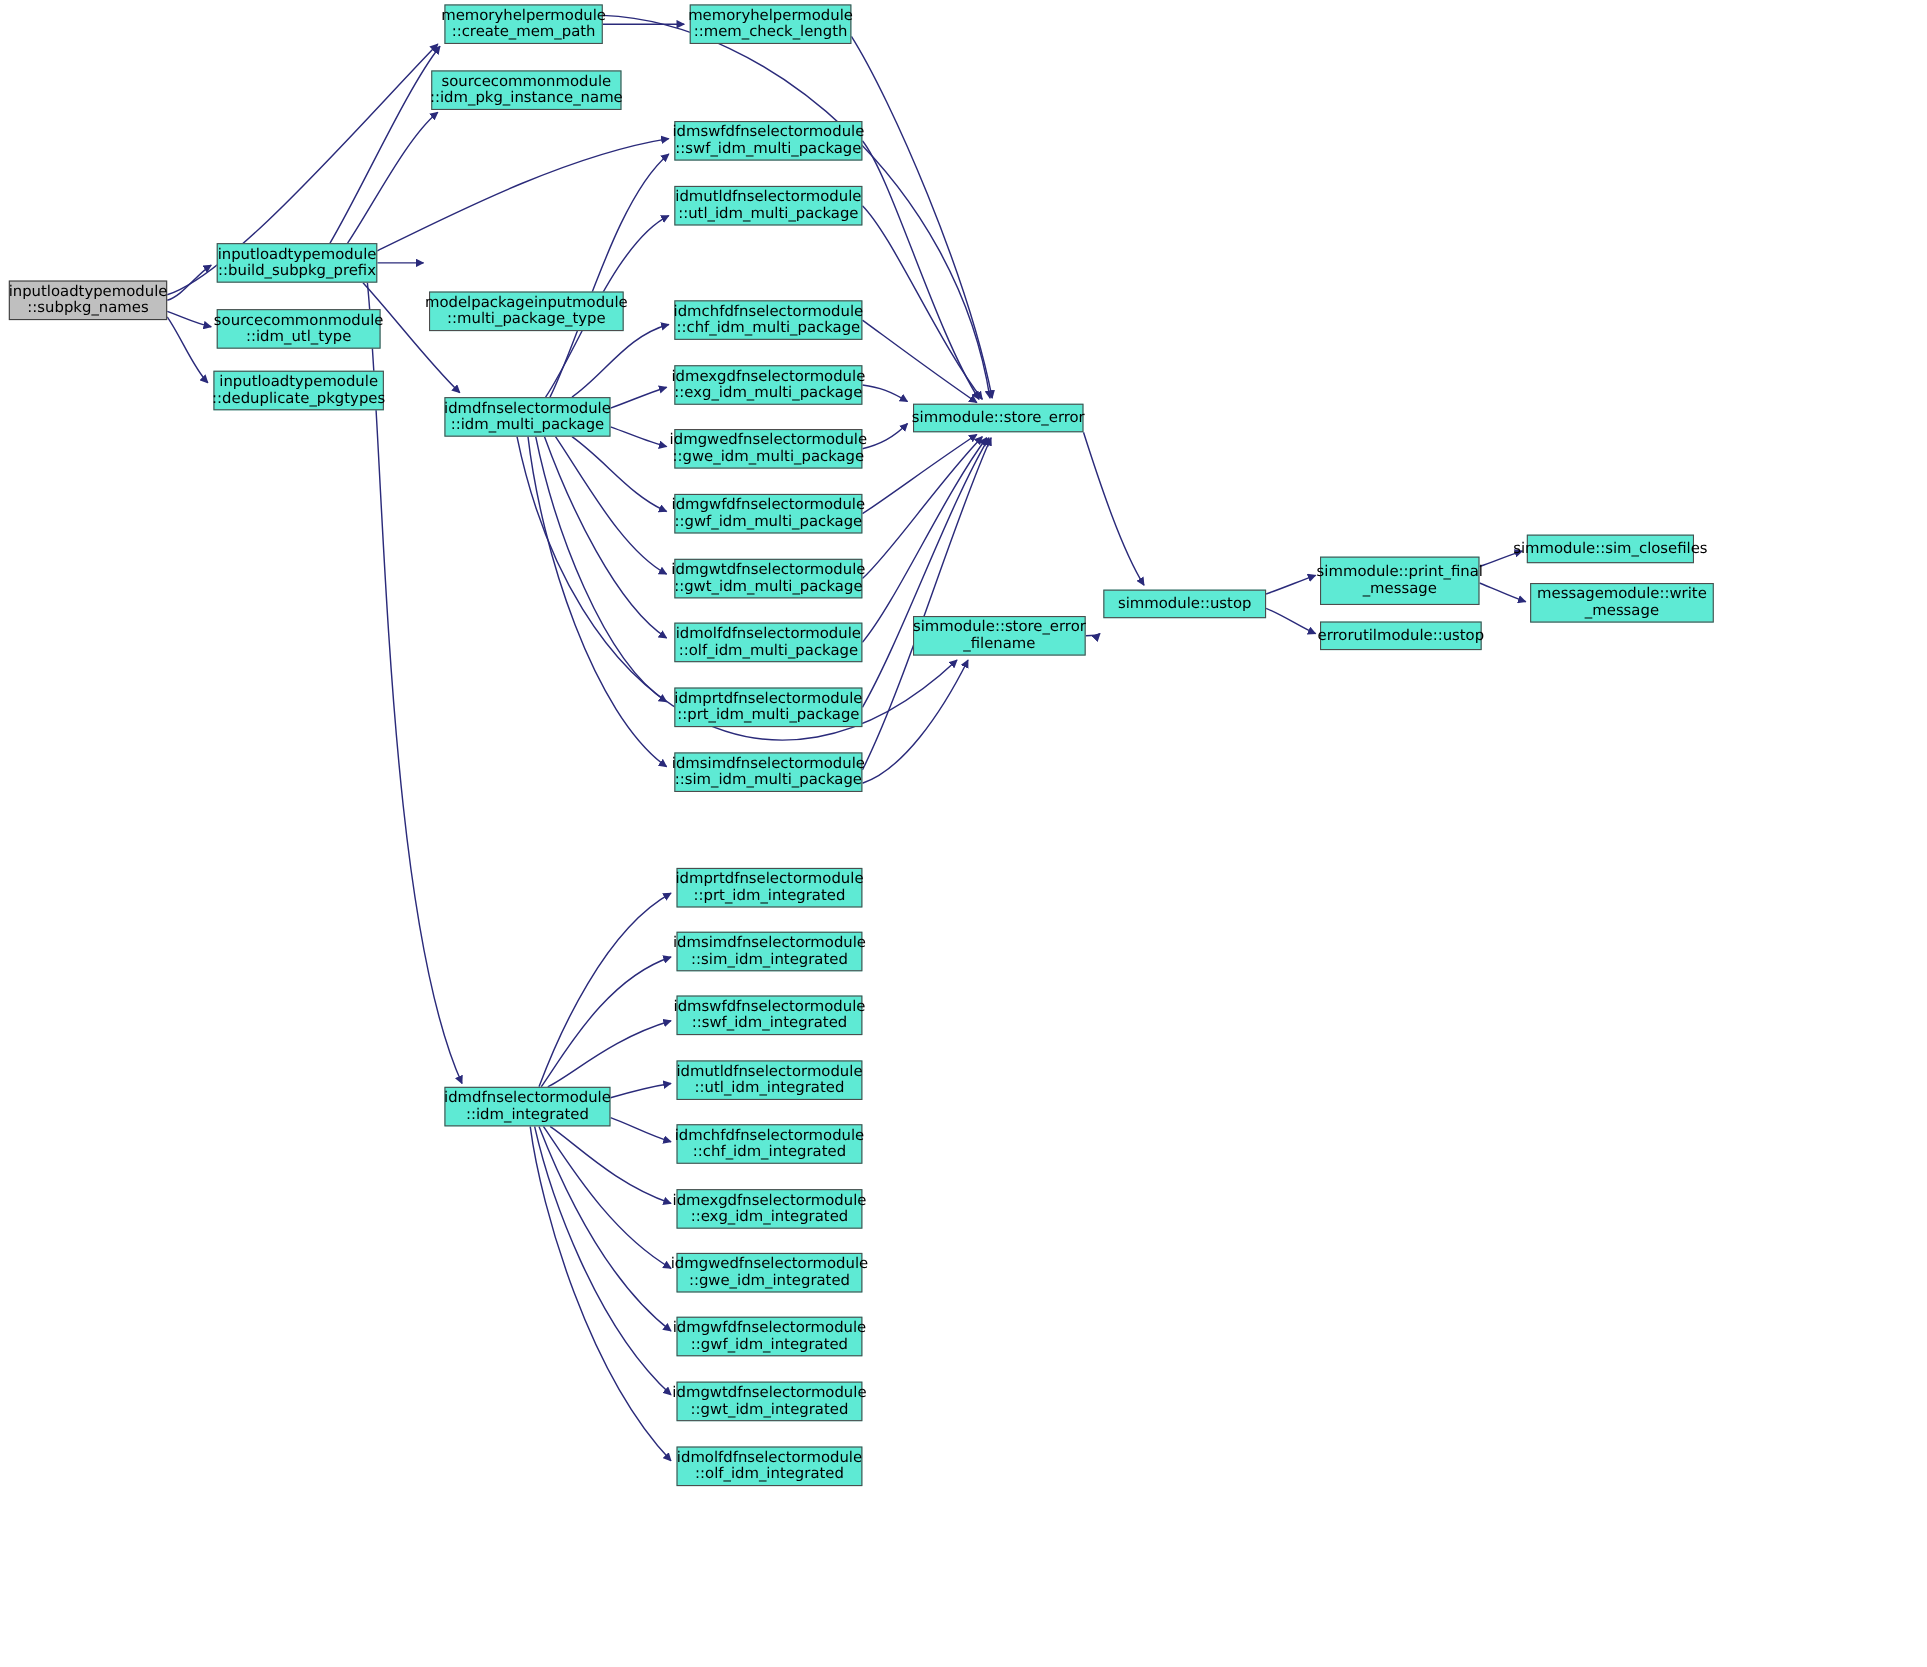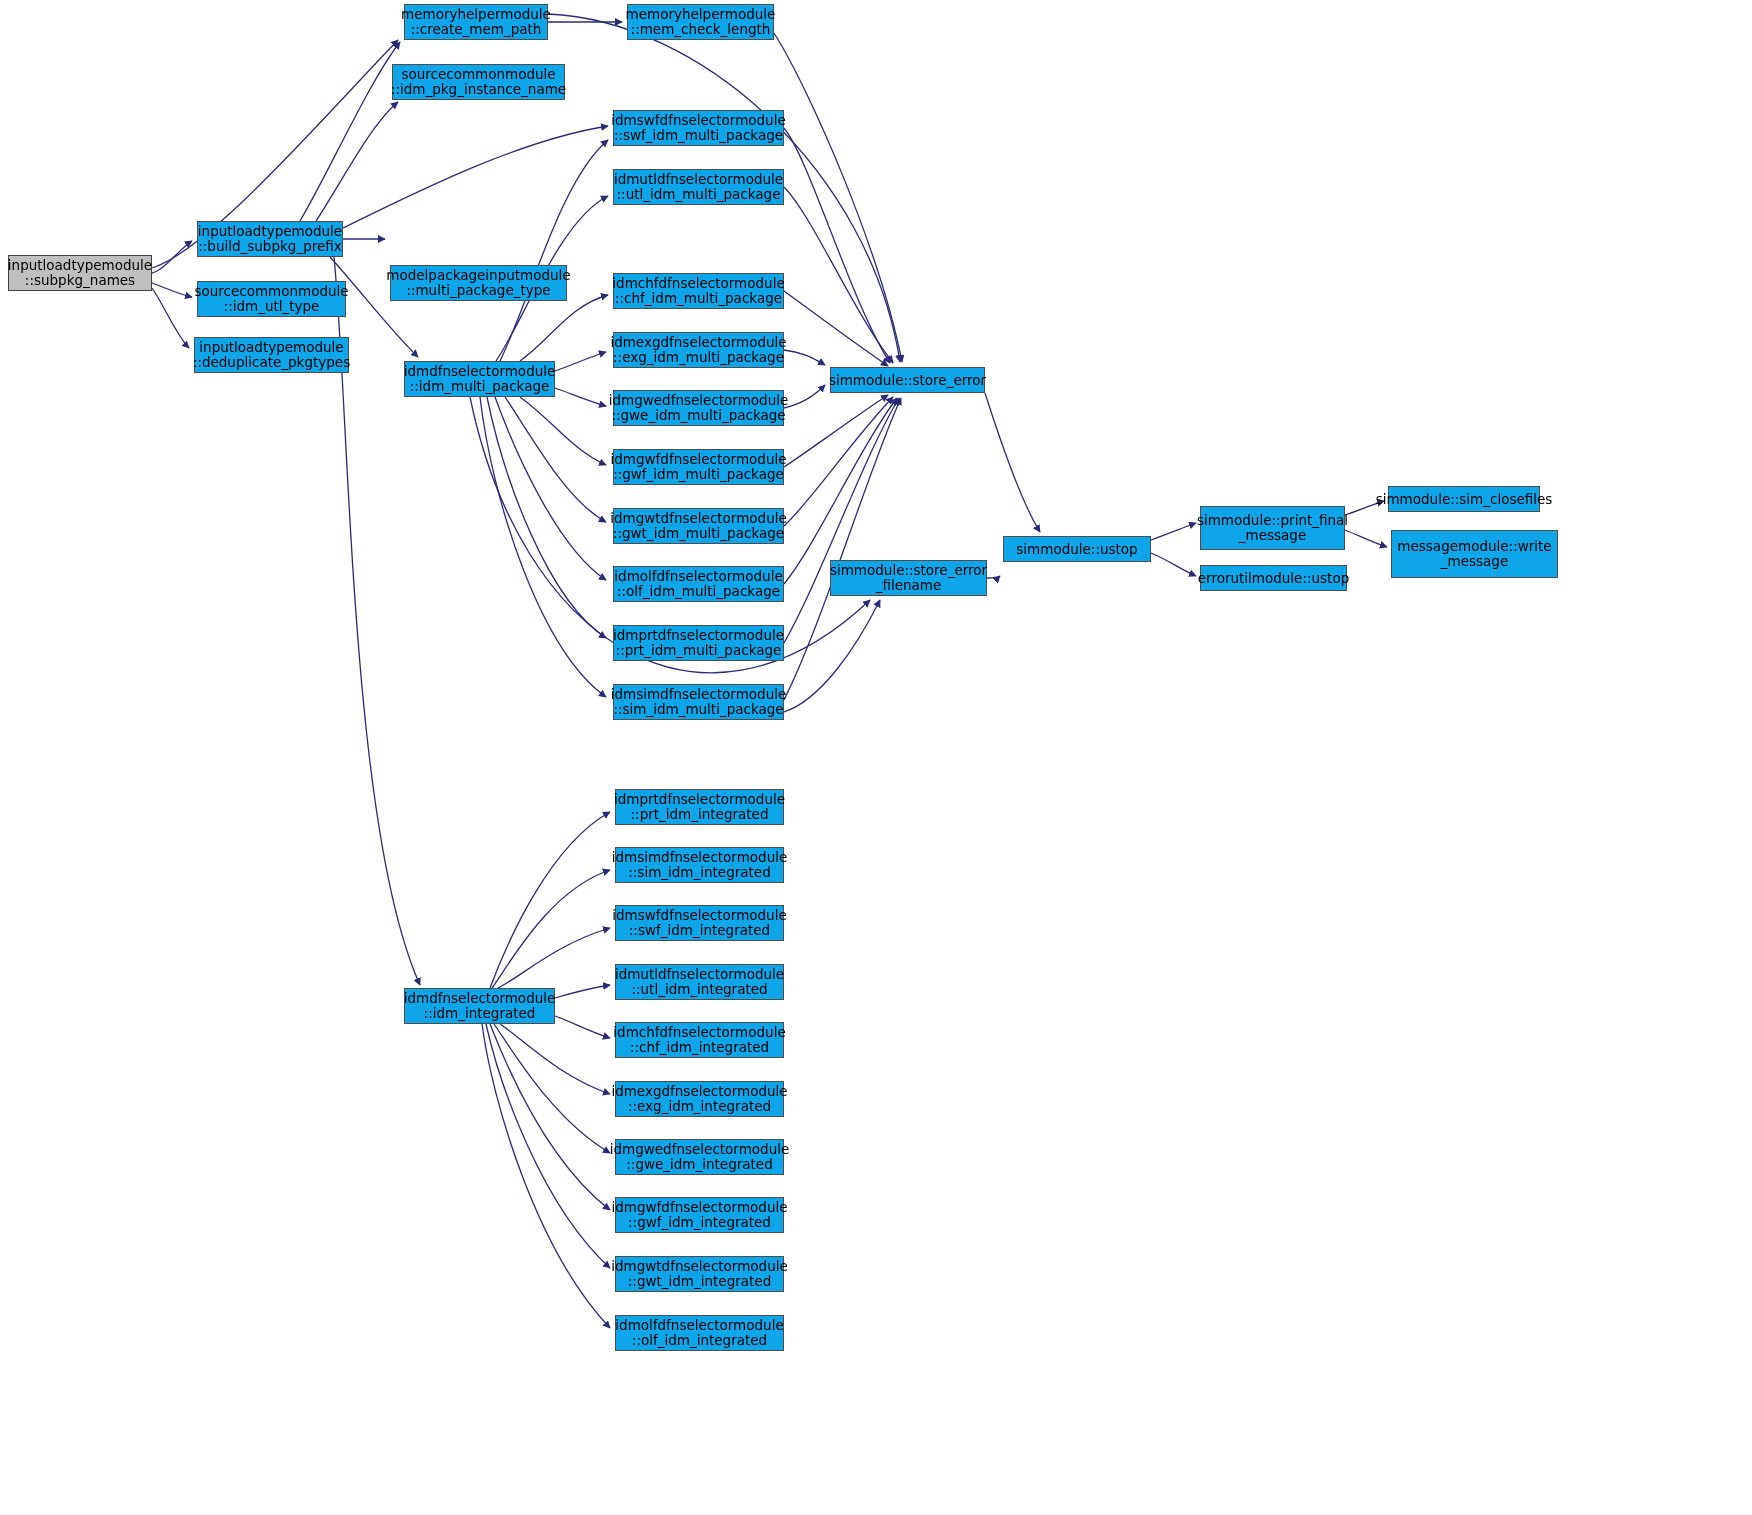--- a/index.html
+++ b/index.html
@@ -1,20 +1,20 @@
 <!DOCTYPE html>
 <html><head>
 <meta charset="utf-8">
 <title>Call Graph</title>
 <style>
   html,body{margin:0;padding:0;background:#ffffff;}
   body{font-family:"DejaVu Sans","Liberation Sans",sans-serif;}
   #canvas{position:relative;width:1752px;height:1515px;background:#ffffff;overflow:hidden;}
   svg.edges{position:absolute;left:0;top:0;width:1752px;height:1515px;pointer-events:none;}
-  .node{position:absolute;box-sizing:border-box;border:1px solid #4d4d4d;background:#0ea5e9;
+  .node{position:absolute;box-sizing:border-box;border:1px solid #4d4d4d;background:#5eead4;
         display:flex;align-items:center;justify-content:center;text-align:center;
         font-size:13.5px;line-height:15.5px;color:#000000;letter-spacing:0px;}
   .node .lbl{display:block;white-space:pre;padding:0 4px;}
   .node.root{background:#bfbfbf;border-color:#404040;}
   .node.one-line{line-height:16px;}
 </style>
 </head>
 <body>
 
 <div id="canvas">
@@ -146,21 +146,21 @@
         <span class="lbl">simmodule::sim_closefiles</span>
       </div>
       <div class="node" style="left: 613px; top: 508px; width: 171px; height: 36px;">
         <span class="lbl">idmgwtdfnselectormodule
 ::gwt_idm_multi_package</span>
       </div>
       <div class="node" style="left: 1200px; top: 506px; width: 145px; height: 44px;">
         <span class="lbl">simmodule::print_final
 _message</span>
       </div>
-      <div class="node" style="left: 1391px; top: 530px; width: 167px; height: 48px; align-items: center;">
+      <div class="node" style="left: 1391px; top: 530px; width: 167px; height: 36px; align-items: center;">
         <span class="lbl">messagemodule::write
 _message</span>
       </div>
       <div class="node one-line" style="left: 1003px; top: 536px; width: 148px; height: 26px;">
         <span class="lbl">simmodule::ustop</span>
       </div>
       <div class="node" style="left: 613px; top: 566px; width: 171px; height: 36px;">
         <span class="lbl">idmolfdfnselectormodule
 ::olf_idm_multi_package</span>
       </div>

